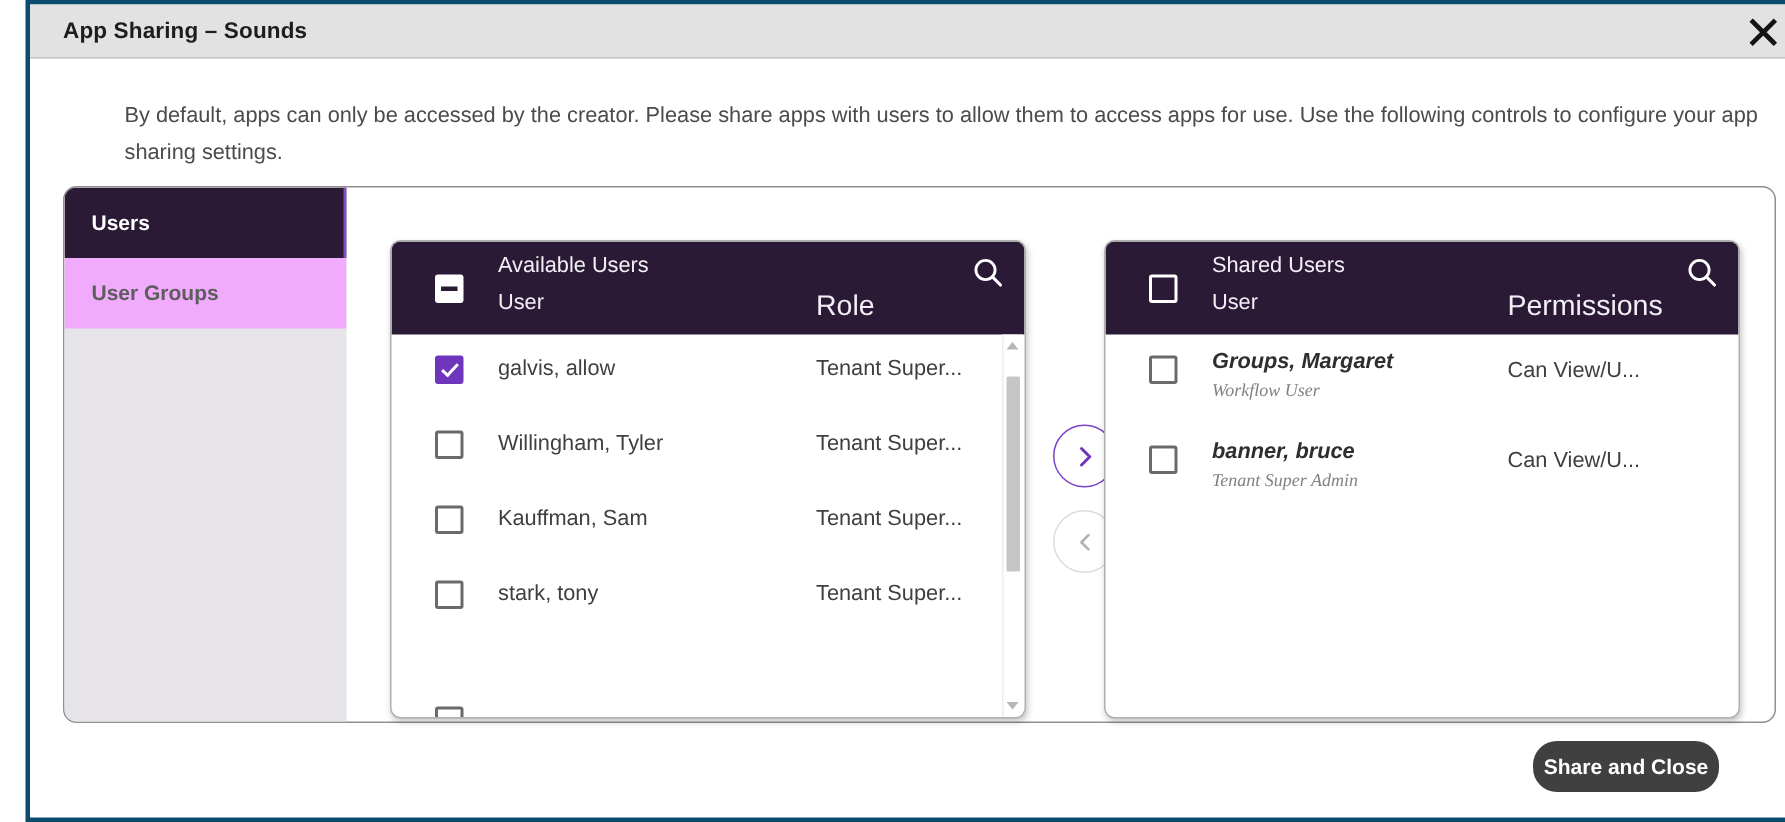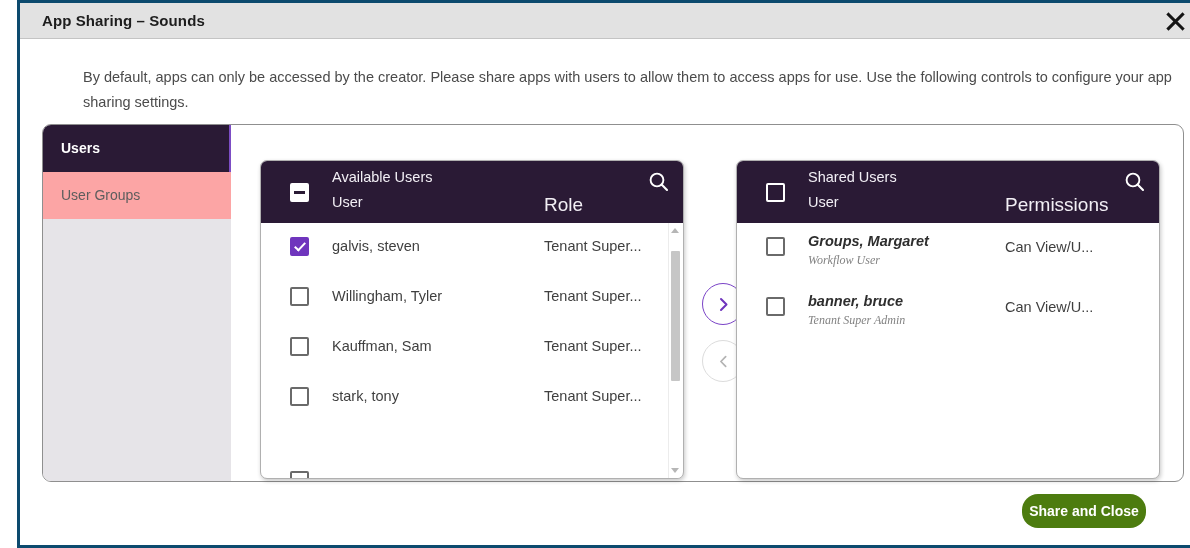--- a/index.html
+++ b/index.html
@@ -136,23 +136,23 @@
     box-sizing: border-box;
     cursor: pointer;
   }
   .tab.active {
     background: #2a1a35;
     color: #ffffff;
     font-weight: bold;
     border-right: 2px solid #7c4dc4;
   }
   .tab.inactive {
-    background: #fca5a5;
+    background: #f0abfc;
     color: #5d5d5d;
-    font-weight: normal;
+    font-weight: bold;
   }
 
   
   .panel {
     position: absolute;
     top: 35px;
     width: 424px;
     height: 319px;
     box-sizing: border-box;
     border: 1px solid #b0b0b0;
@@ -358,21 +358,21 @@
 
   
   .share-btn {
     position: absolute;
     left: 1002px;
     top: 455px;
     width: 124px;
     height: 34px;
     border: none;
     border-radius: 16px;
-    background: #4d7c0f;
+    background: #404040;
     color: #ffffff;
     font-family: "Liberation Sans", sans-serif;
     font-size: 14px;
     font-weight: bold;
     cursor: pointer;
   }
 </style>
 </head>
 <body>
 
@@ -417,21 +417,21 @@
           <div class="search-icon-wrap">
             <svg width="21" height="21" viewBox="0 0 21 21" aria-hidden="true">
               <circle cx="9" cy="9" r="6.4" fill="none" stroke="currentColor" stroke-width="1.9"></circle>
               <path d="M13.6 13.6 L19 19" stroke="currentColor" stroke-width="2.1" stroke-linecap="round"></path>
             </svg>
           </div>
         </div>
         <div class="rows">
           <div class="row">
             <div class="row-check checked"></div>
-            <div class="row-name">galvis, steven</div>
+            <div class="row-name">galvis, allow</div>
             <div class="row-right">Tenant Super...</div>
           </div>
           <div class="row">
             <div class="row-check"></div>
             <div class="row-name">Willingham, Tyler</div>
             <div class="row-right">Tenant Super...</div>
           </div>
           <div class="row">
             <div class="row-check"></div>
             <div class="row-name">Kauffman, Sam</div>

